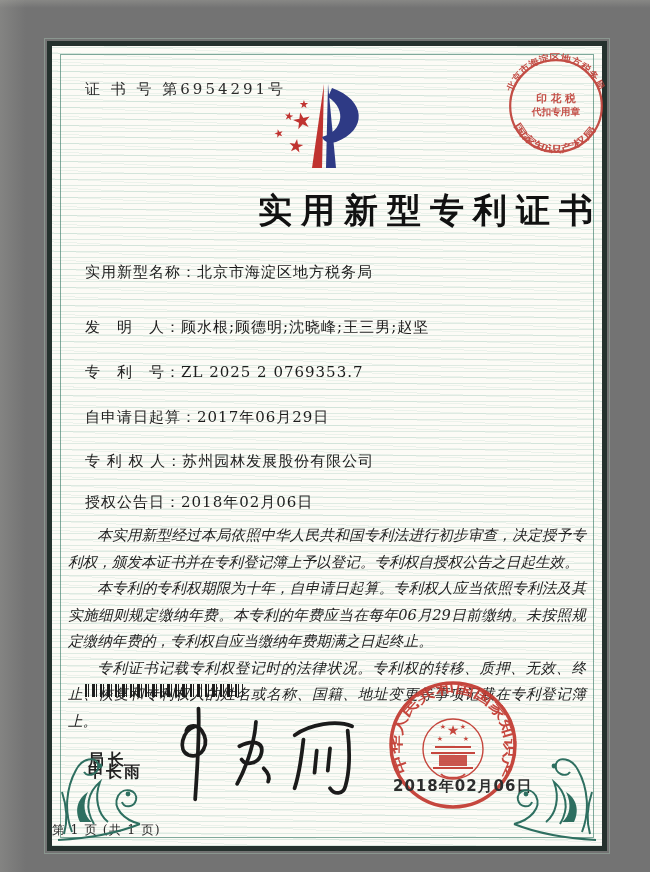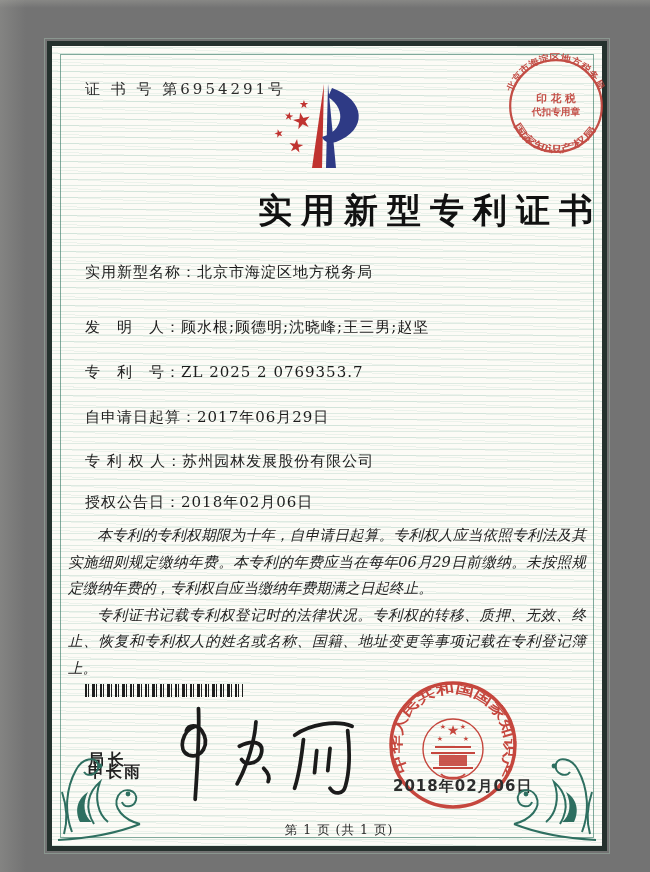--- a/index.html
+++ b/index.html
@@ -49,21 +49,21 @@
   .signer-title{position:absolute;left:36px;top:684px;font-size:16px;font-weight:bold;letter-spacing:4px;
          font-family:"DejaVu Sans","Liberation Sans",sans-serif;color:#222;margin-top:20px;}
   .signer-name{position:absolute;left:36px;top:716px;font-size:16px;font-weight:bold;letter-spacing:2px;
          font-family:"DejaVu Sans","Liberation Sans",sans-serif;color:#222;}
   .signature{position:absolute;left:110px;top:656px;width:210px;height:105px;}
 
   .seal{position:absolute;left:331px;top:629px;width:140px;height:140px;opacity:.93;}
   .seal-date{position:absolute;left:341px;top:731px;width:140px;font-size:15px;font-weight:bold;
          letter-spacing:1px;color:#2d2d2d;font-family:"DejaVu Sans","Liberation Sans",sans-serif;}
 
-  .footer{position:absolute;left:12px;top:776px;width:100%;text-align:center;font-size:12.5px;
+  .footer{position:absolute;left:0;top:776px;width:100%;font-size:12.5px;
          letter-spacing:1px;color:#2a2a2a;}
 
   .flourish{position:absolute;bottom:2px;width:150px;height:140px;}
   .flourish.bl{left:2px;}
   .flourish.br{right:2px;transform:scaleX(-1);}
 </style>
 </head>
 <body>
 
 <div class="stage">
@@ -117,20 +117,21 @@
         <span class="lbl">自申请日起算：</span><span class="val">2017年06月29日</span>
       </div>
       <div class="field" style="top:406px">
         <span class="lbl">专 利 权 人：</span><span class="val">苏州园林发展股份有限公司</span>
       </div>
       <div class="field" style="top:447px">
         <span class="lbl">授权公告日：</span><span class="val">2018年02月06日</span>
       </div>
 
       <div class="paras">
+        <p>本实用新型经过本局依照中华人民共和国专利法进行初步审查，决定授予专利权，颁发本证书并在专利登记簿上予以登记。专利权自授权公告之日起生效。</p>
         <p>本专利的专利权期限为十年，自申请日起算。专利权人应当依照专利法及其实施细则规定缴纳年费。本专利的年费应当在每年06月29日前缴纳。未按照规定缴纳年费的，专利权自应当缴纳年费期满之日起终止。</p>
         <p>专利证书记载专利权登记时的法律状况。专利权的转移、质押、无效、终止、恢复和专利权人的姓名或名称、国籍、地址变更等事项记载在专利登记簿上。</p>
       </div>
 
       <div class="barcode"></div>
 
       <div class="signer-title">局长</div>
       <div class="signer-name">申长雨</div>
 
       <svg class="signature" viewBox="0 0 190 95">

